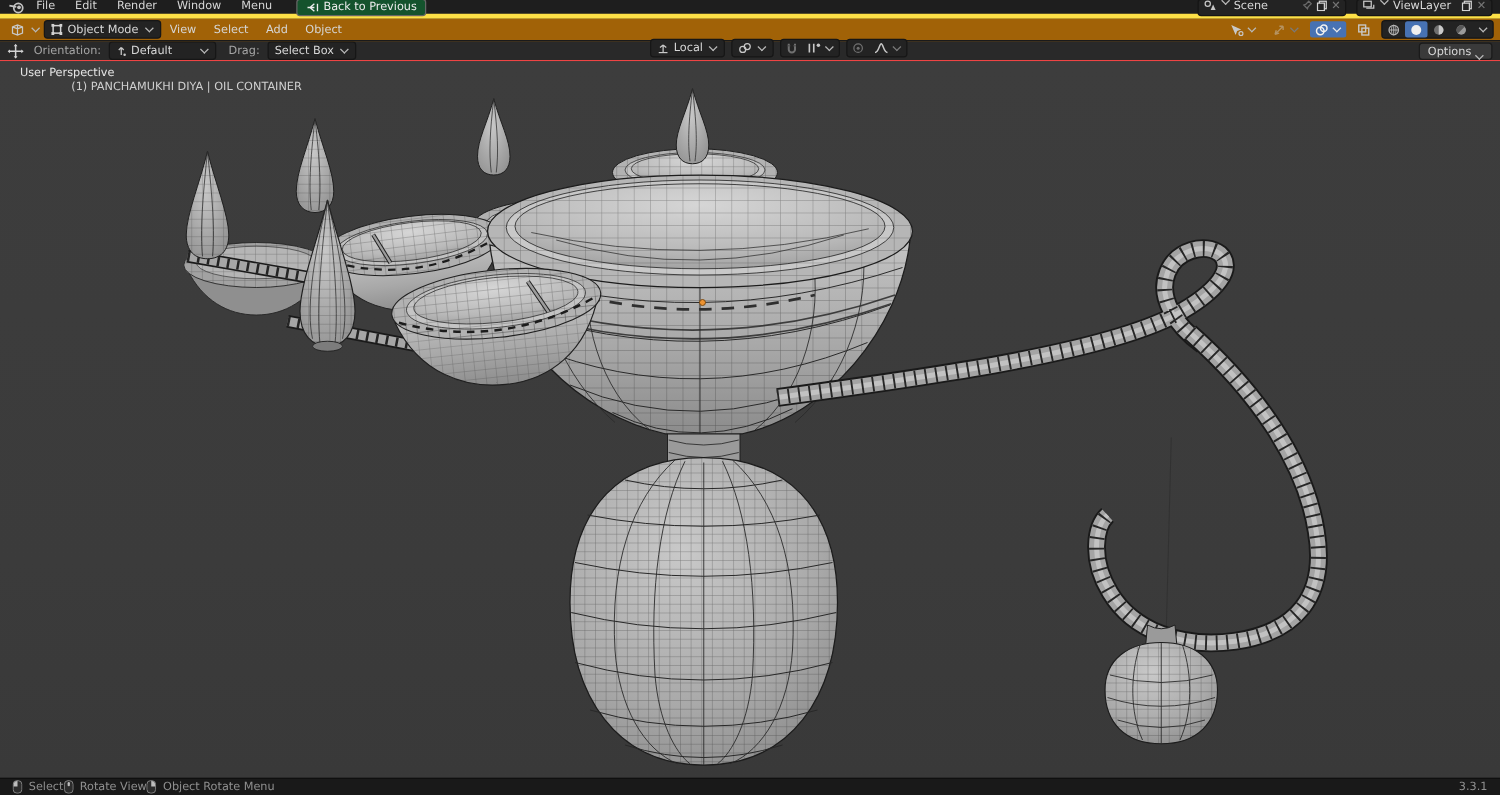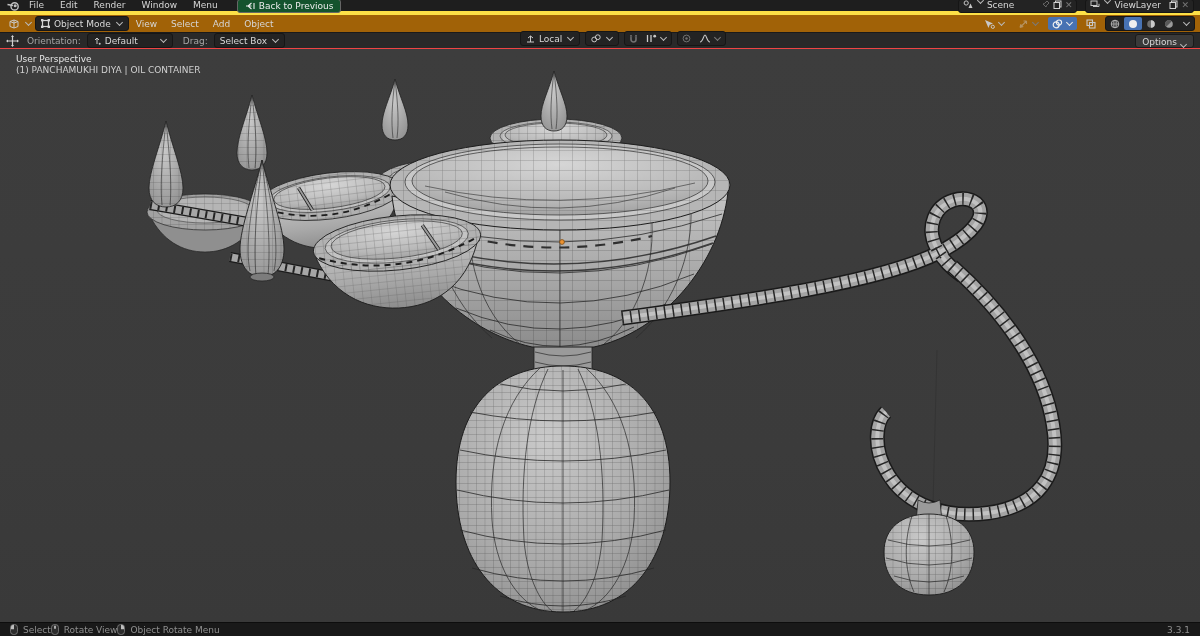--- a/index.html
+++ b/index.html
@@ -31,21 +31,21 @@
   .segbtn.active{background:#4772b3;}
   .center-cluster{position:absolute;left:520px;top:16px;display:flex;gap:5px;}
   .right-cluster{margin-left:auto;display:flex;gap:5px;align-items:center;}
   .label-dim{color:#a5a5a5;}
   .options-btn{background:#3a3a3a;border:1px solid #1a1a1a;border-radius:3px;height:12px;display:flex;
                align-items:flex-end;padding:0 6px;color:#d8d8d8;gap:2px;}
   
   .viewport{position:relative;height:573px;background:linear-gradient(180deg,#3d3d3d 0%,#3b3b3b 70%,#393939 100%);overflow:hidden;}
   .vp-overlay{position:absolute;left:16px;top:5px;line-height:11px;pointer-events:none;}
   .vp-line1{color:#e6e6e6;}
-  .vp-line2{color:#d0d0d0;}
+  .vp-line2{color:#d0d0d0;margin-left:41px;}
   .vp-svg{position:absolute;inset:0;}
   
   .statusbar{height:14px;background:#191919;border-top:1px solid #0d0d0d;padding:0 10px;color:#8f8f8f;}
   .hint{display:flex;align-items:center;gap:5px;}
   .hint+.hint{}
   .version{margin-left:auto;color:#8f8f8f;}
   svg.ic{display:block;}
 </style>
 </head>
 <body>

